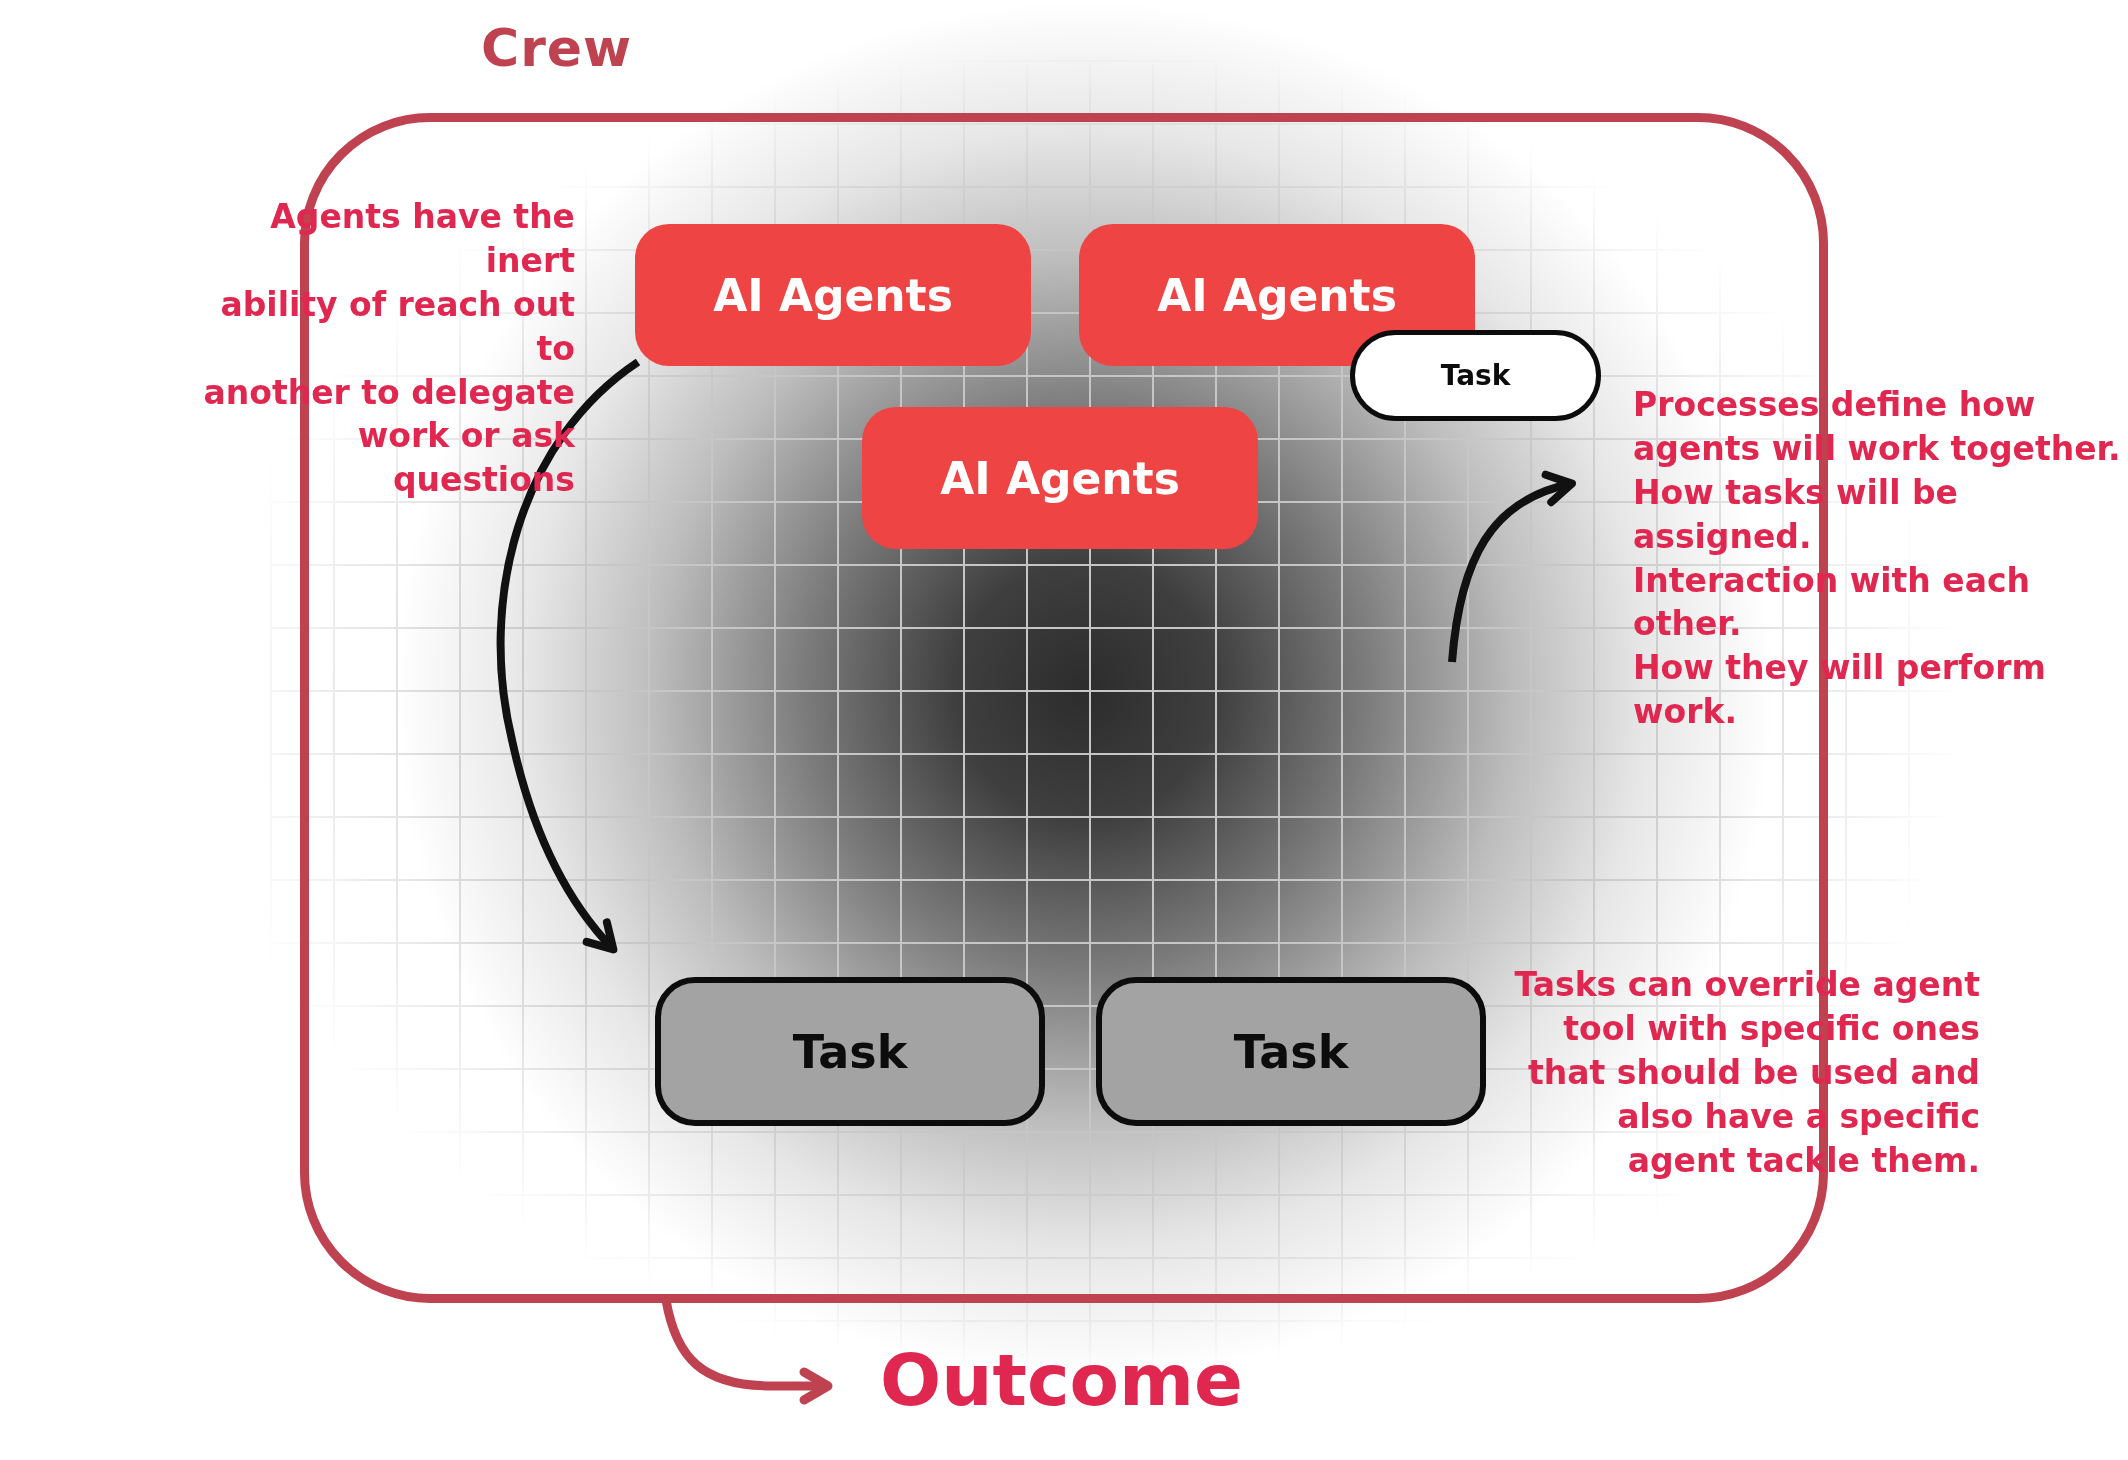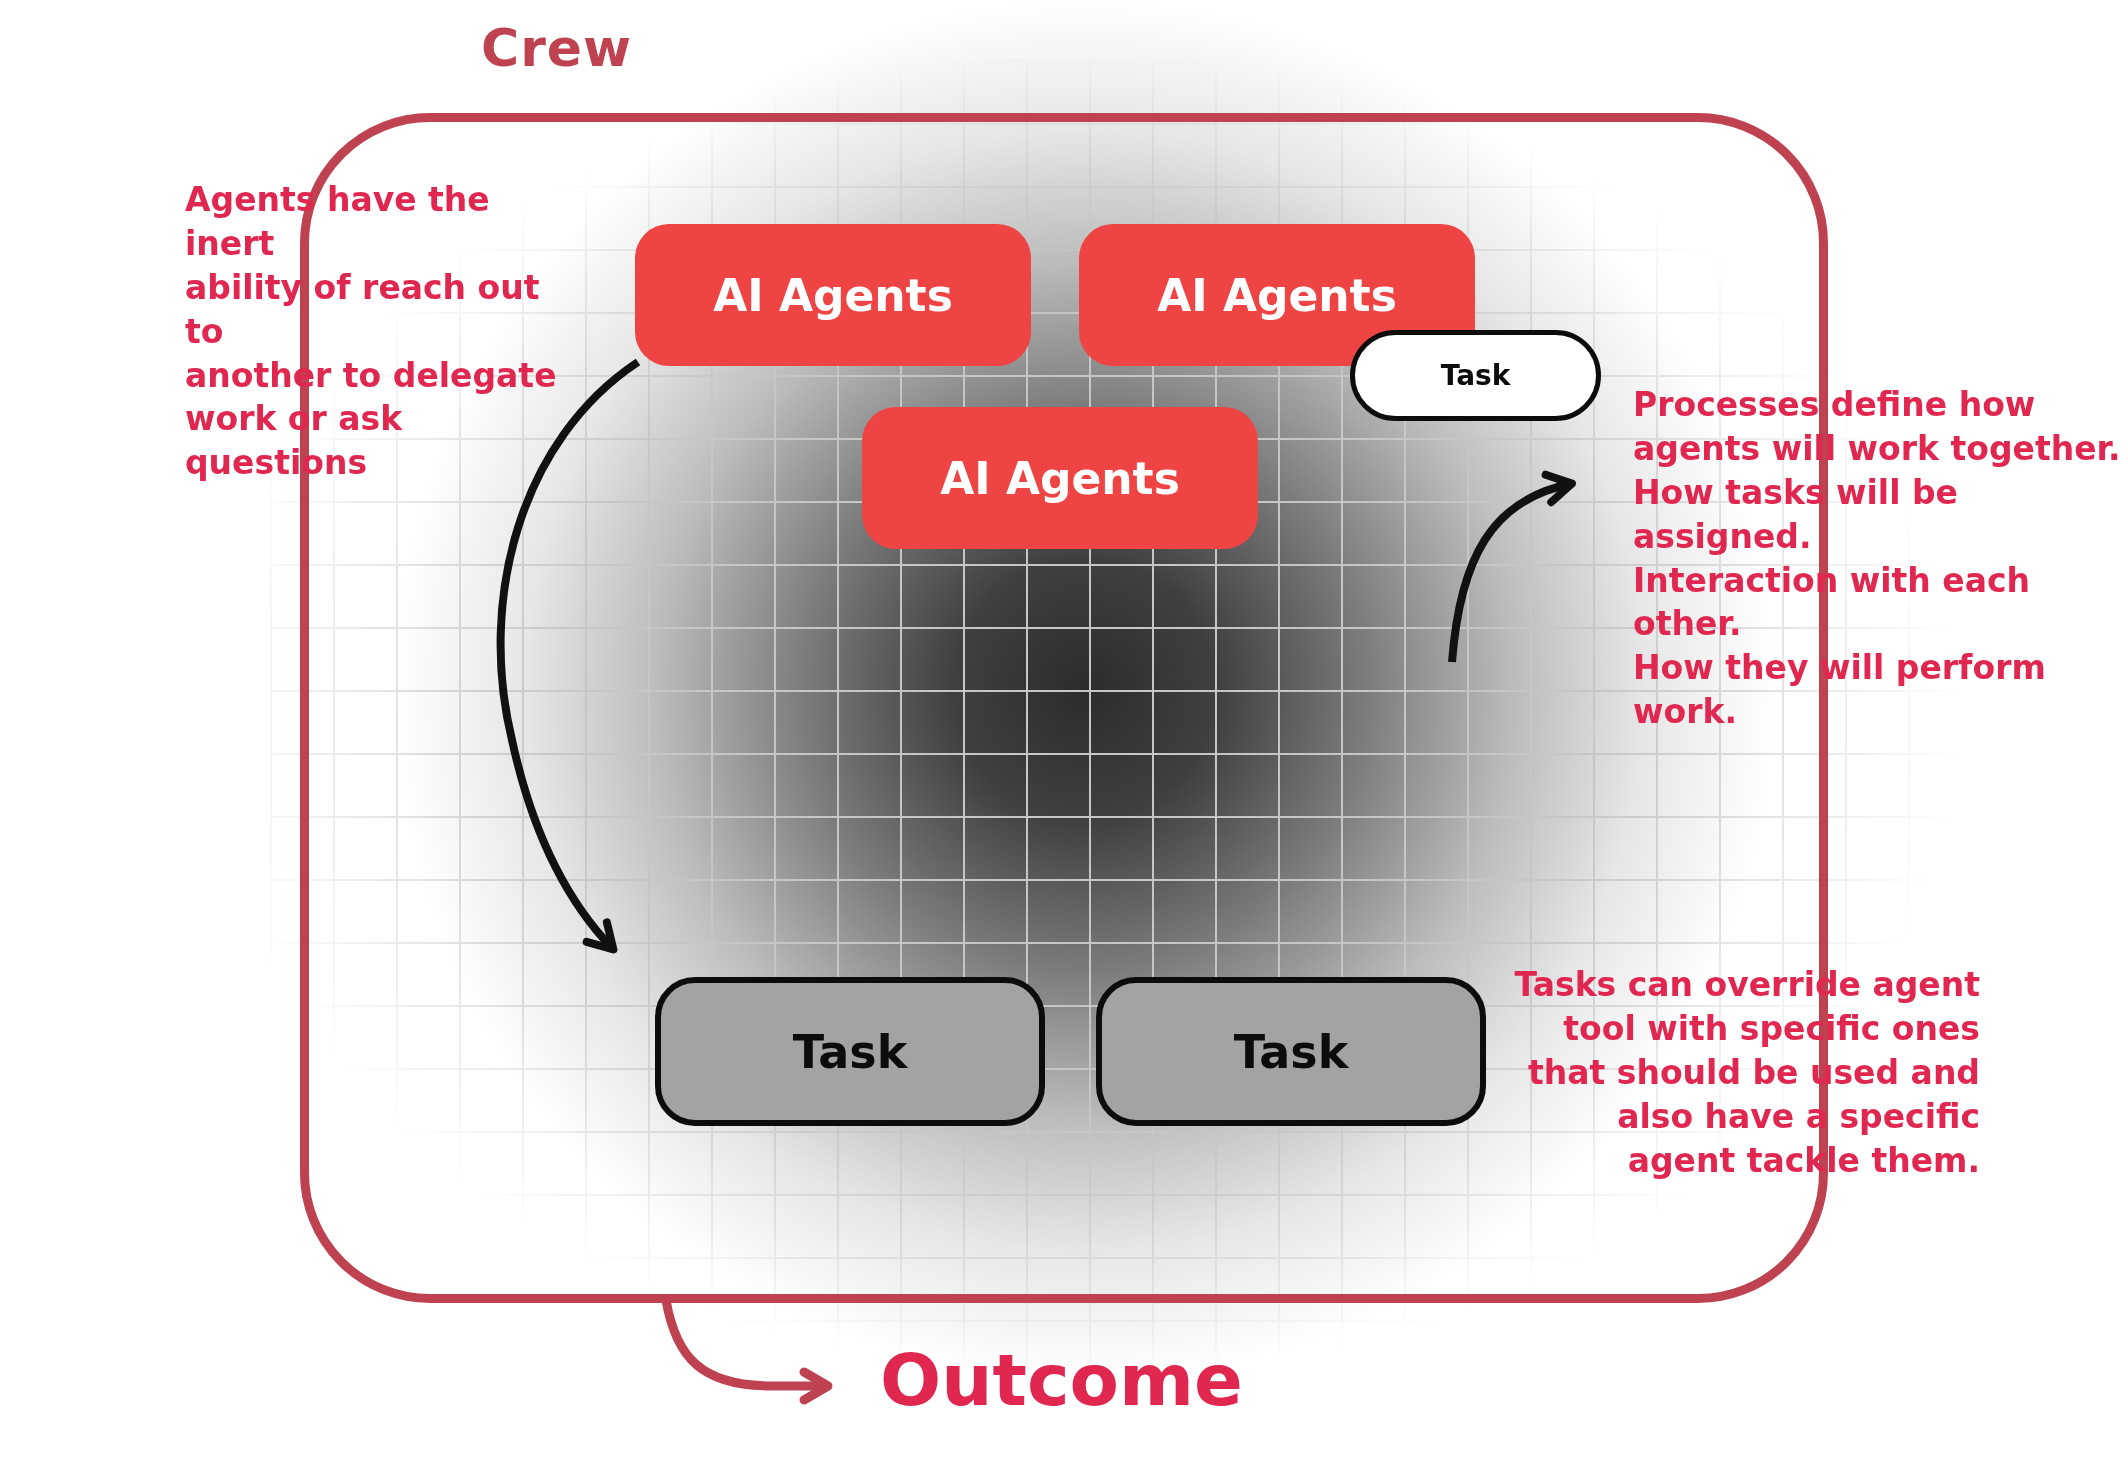--- a/index.html
+++ b/index.html
@@ -117,21 +117,21 @@
 
   .note {
     position: absolute;
     z-index: 8;
     color: #e02750;
     font-weight: bold;
     font-size: 33px;
     line-height: 1.33;
     white-space: pre-line;
   }
-  .note-left   { left: 185px;  top: 178px; width: 390px; text-align: left; }
+  .note-left   { left: 185px;  top: 195px; width: 390px; text-align: right; }
   .note-right-top    { left: 1633px; top: 383px; width: 510px; text-align: left; }
   .note-right-bottom { left: 1510px; top: 963px; width: 470px; text-align: right; }
 
   .outcome-title {
     position: absolute;
     left: 880px; top: 1338px;
     z-index: 8;
     font-size: 72px;
     font-weight: 800;
     color: #e02750;

